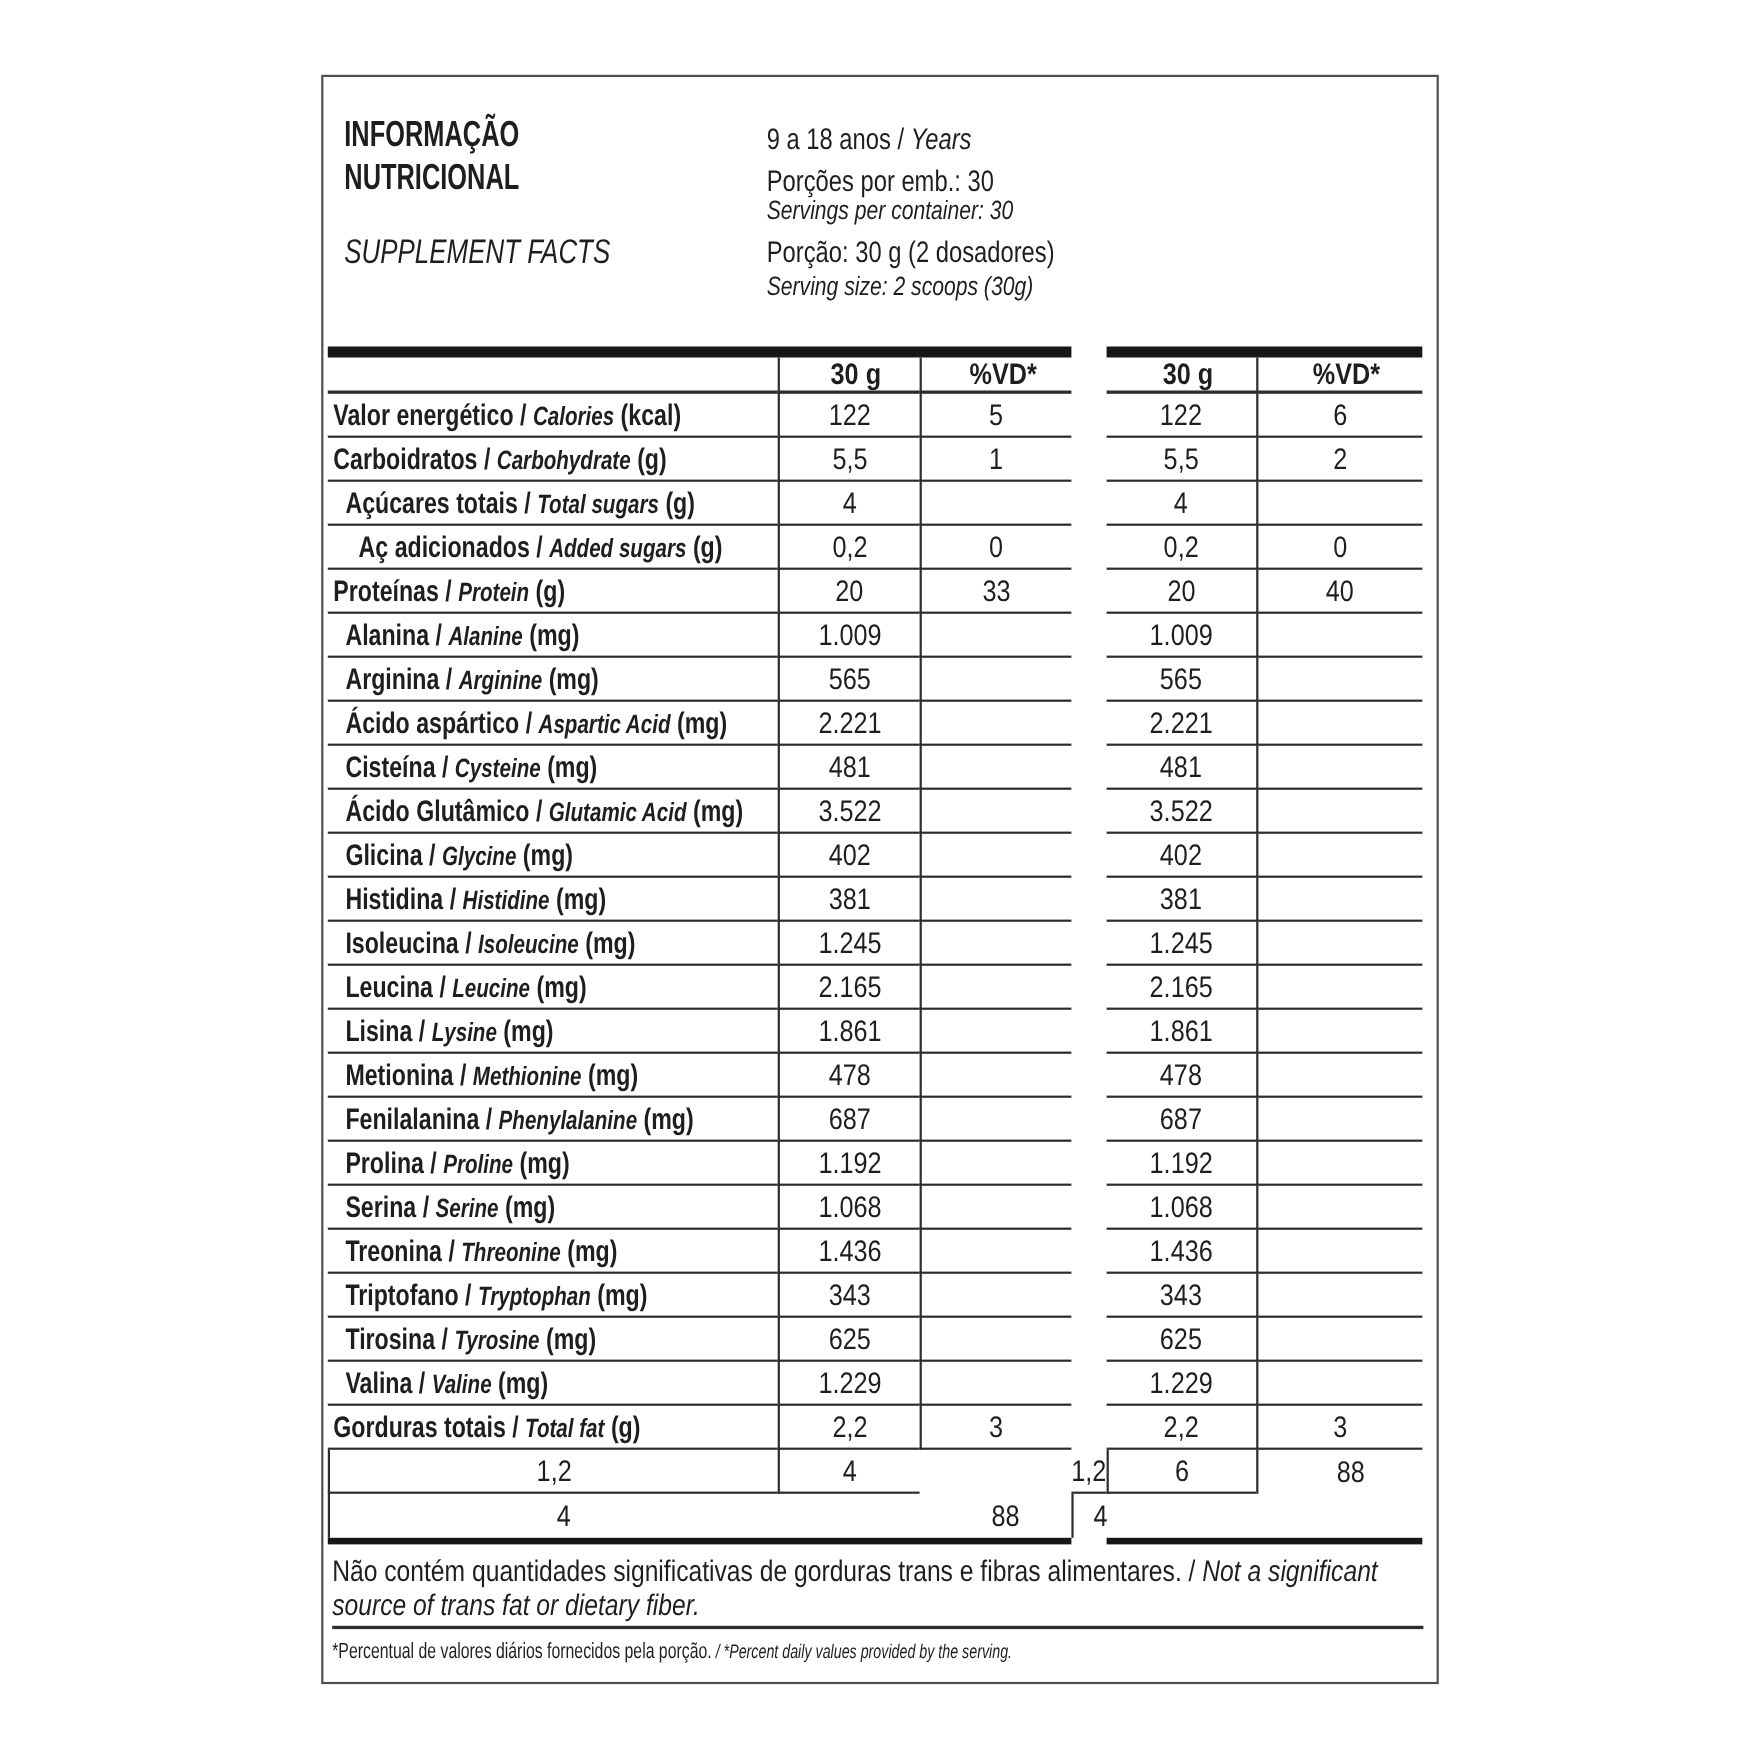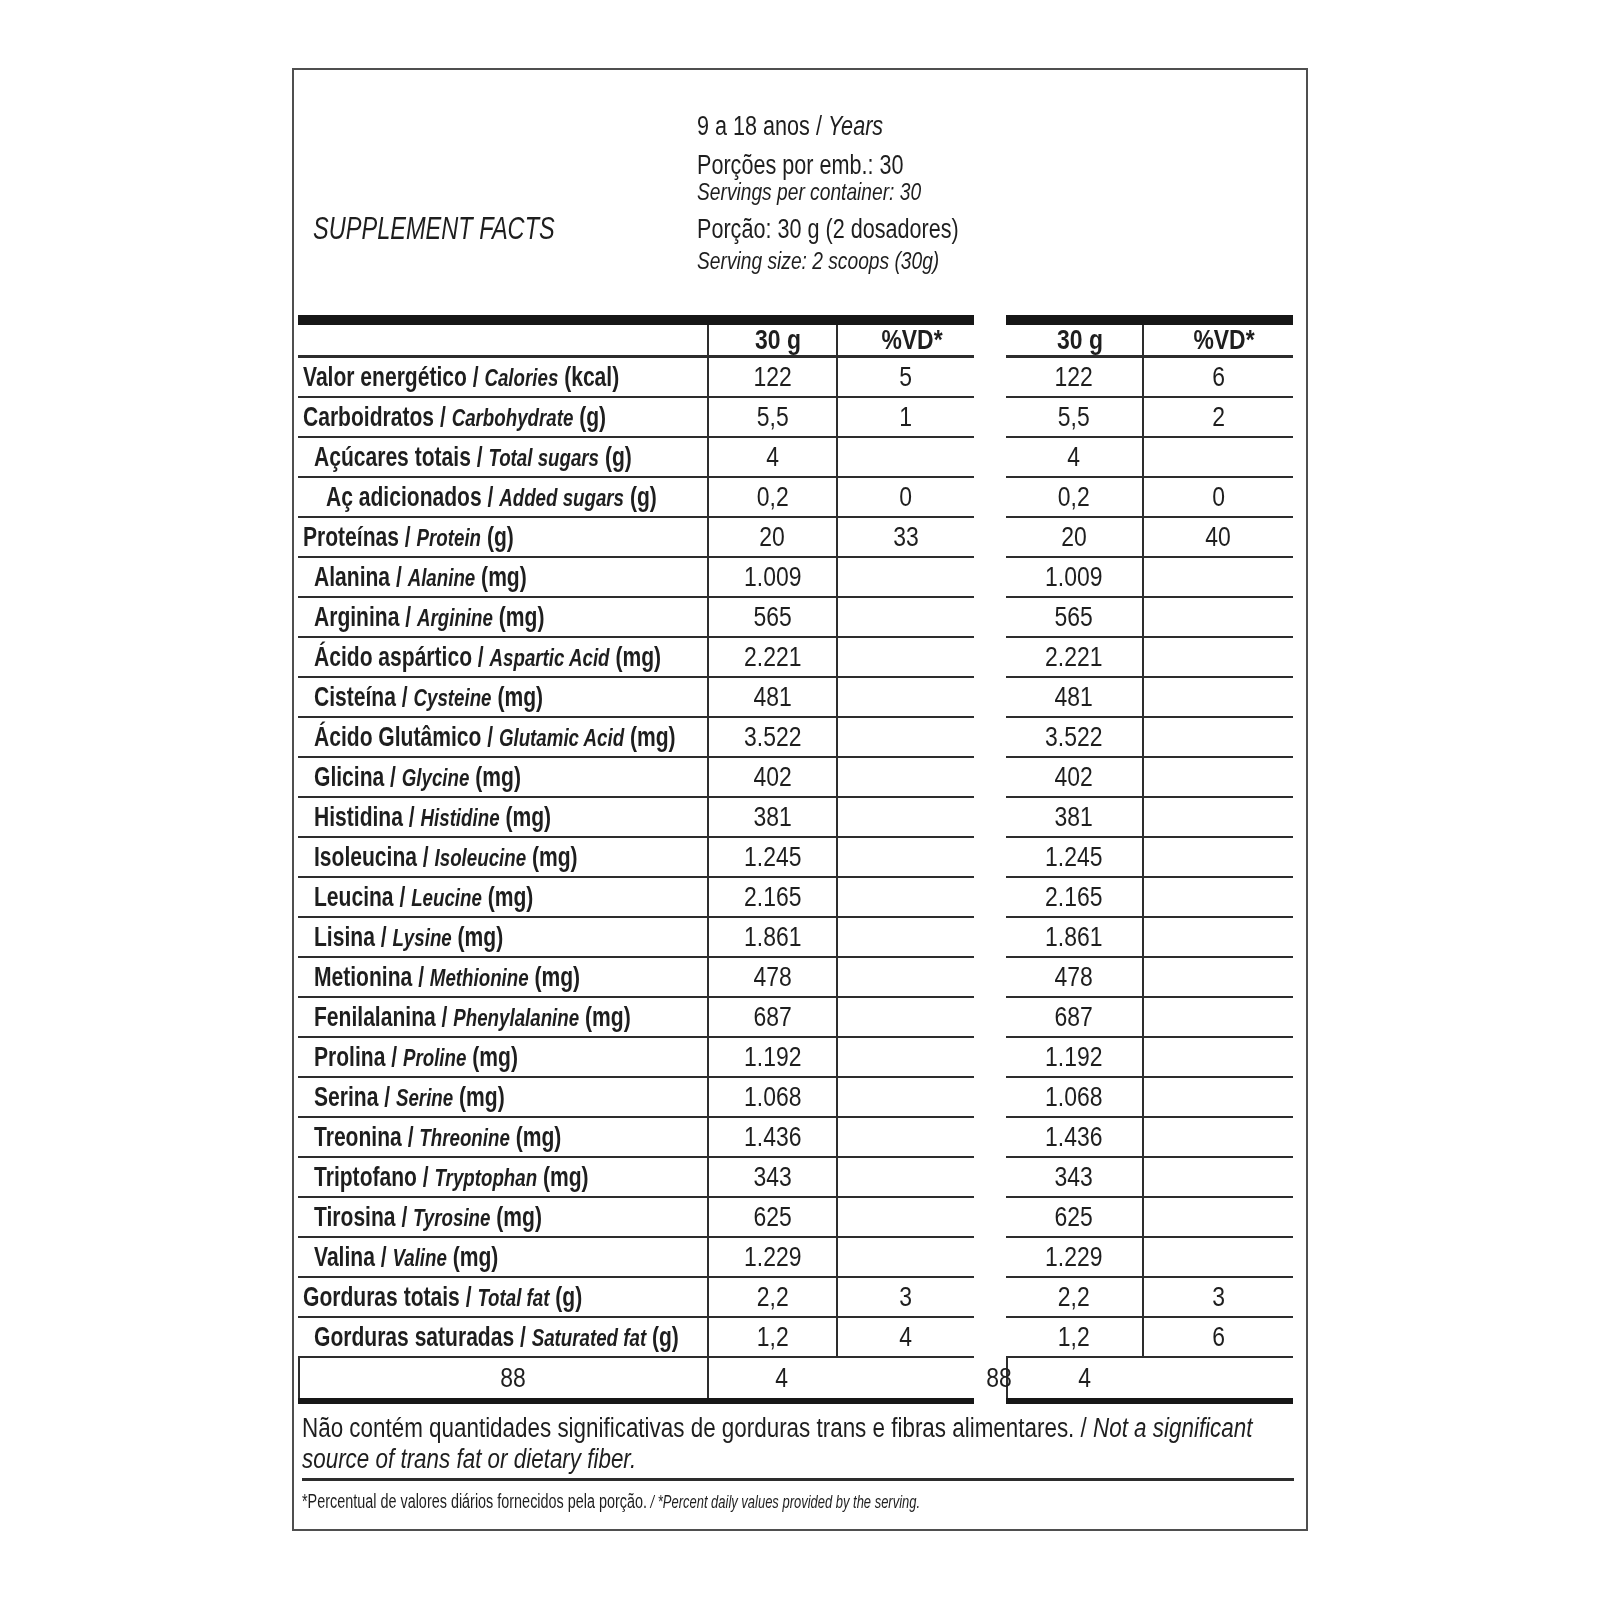--- a/index.html
+++ b/index.html
@@ -43,20 +43,24 @@
   .rule{left:8px;top:1408px;width:992px;height:3px;background:#2d2d2d;}
   .fn2{left:8px;top:1420px;}
   .fn2 .wrap{display:inline-block;transform:scaleX(.72);transform-origin:0 0;font-size:20px;white-space:nowrap;}
   .fn2 .en{font-style:italic;font-size:18px;}
 </style>
 </head>
 <body>
 
 <div class="panel">
 
+  <div class="abs title">
+    <div><span class="tl">INFORMAÇÃO</span></div>
+    <div><span class="tl">NUTRICIONAL</span></div>
+  </div>
 
   <div class="abs subtitle">
     <span class="st">SUPPLEMENT FACTS</span>
   </div>
 
   <div class="abs srv" style="top:41px;">
     <span class="s-pt"><span>9 a 18 anos / </span><em class="agey">Years</em></span>
   </div>
   <div class="abs srv" style="top:80px;">
     <span class="s-pt">Porções por emb.: 30</span>
@@ -466,23 +470,20 @@
       <div class="vc bl">
         <span class="num">3</span>
       </div>
       <div class="gp"></div>
       <div class="vc">
         <span class="num">2,2</span>
       </div>
       <div class="vc bl">
         <span class="num">3</span>
       </div>
-      <div class="lc ind1">
-        <span class="lbl"><span>Gorduras saturadas</span><span> / </span><em class="en">Saturated fat</em> <span>(g)</span></span>
-      </div>
       <div class="vc bl">
         <span class="num">1,2</span>
       </div>
       <div class="vc bl">
         <span class="num">4</span>
       </div>
       <div class="gp"></div>
       <div class="vc">
         <span class="num">1,2</span>
       </div>

